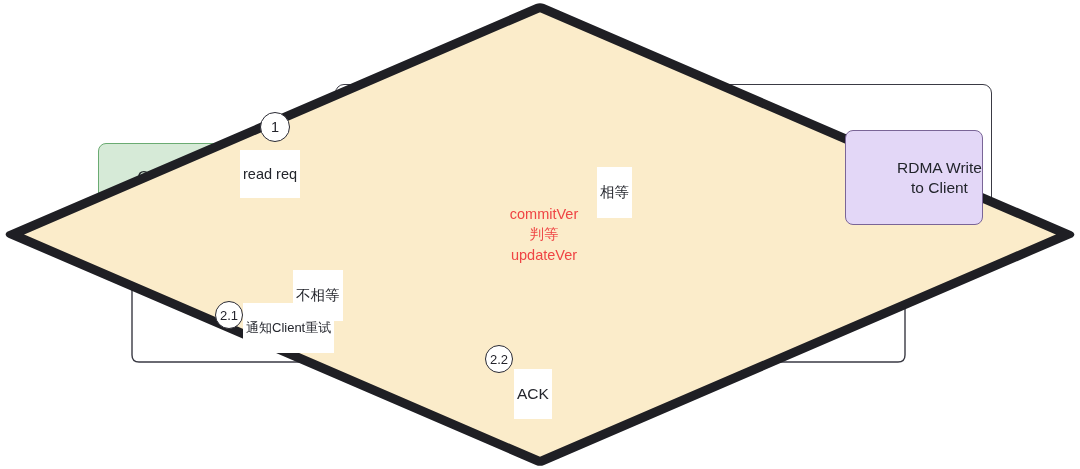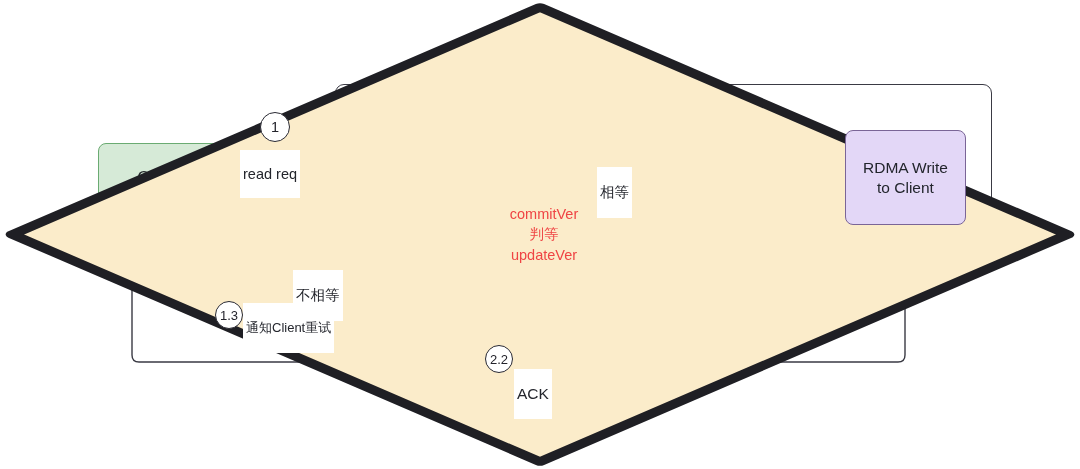--- a/index.html
+++ b/index.html
@@ -104,22 +104,23 @@
   }
   #read-chunk-box {
     left: 642px;
     top: 130px;
     width: 123px;
     height: 95px;
   }
   #rdma-write-box {
     left: 845px;
     top: 130px;
-    width: 121px;
+    width: 138px;
     height: 95px;
+    justify-content: flex-end;
   }
 
   
   .edge-label {
     position: absolute;
     font-size: 14.5px;
     color: #24262d;
     white-space: nowrap;
     background: #ffffff;
     padding: 16px 3px;
@@ -217,20 +218,20 @@
 
   <div class="edge-label" id="label-retry-text">通知Client重试</div>
 
   <div class="edge-label" id="label-ack-text">ACK</div>
 
   <div class="step-circle" id="step-1">
     <span>1</span>
   </div>
 
   <div class="step-circle" id="step-2-1">
-    <span>1.3</span>
+    <span>2.1</span>
   </div>
 
   <div class="step-circle" id="step-2-2">
     <span>2.2</span>
   </div>
 
 </div>
 
 </body></html>

